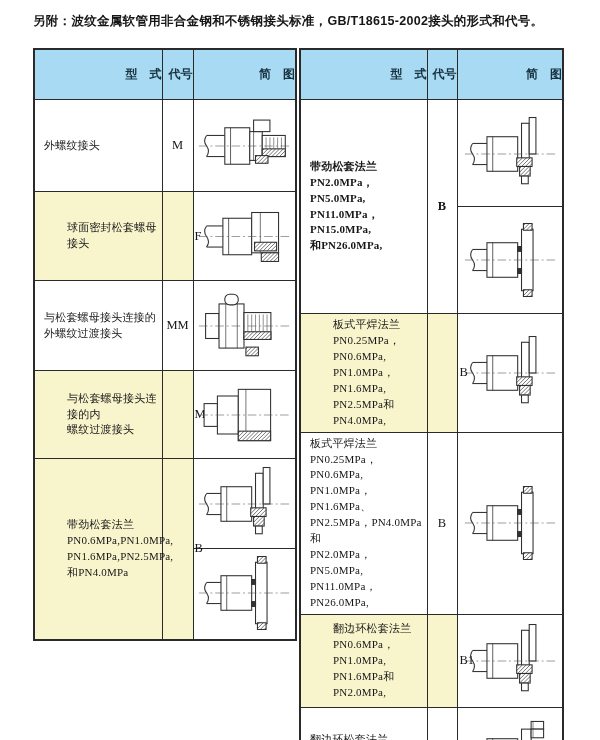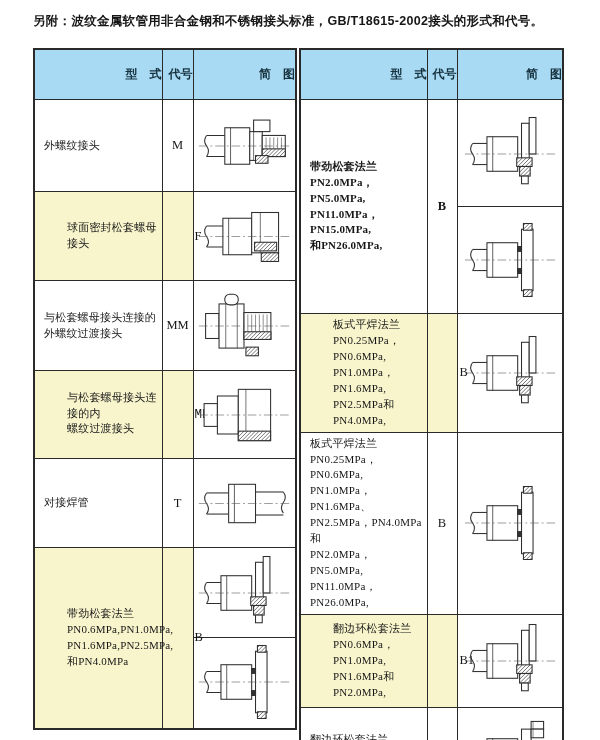--- a/index.html
+++ b/index.html
@@ -1,21 +1,21 @@
 <!DOCTYPE html>
 <html style="--hbg: #a9daf3; --ybg: #f8f5cd; --border: #2a2a2a;"><head>
 <meta charset="utf-8">
 <style>
   html,body{margin:0;padding:0;}
   body{
     width:600px;height:740px;position:relative;background:#ffffff;
     font-family:"Liberation Serif","DejaVu Serif",serif;
     -webkit-font-smoothing:antialiased;
   }
-  .page{position:absolute;inset:0;background:#fff;overflow:hidden;border-radius:13px;}
+  .page{position:absolute;inset:0;background:#fff;overflow:hidden;}
   .title{
     position:absolute;left:33px;top:13px;width:540px;
     font-family:"Liberation Sans","DejaVu Sans",sans-serif;
     font-weight:bold;font-size:12.5px;color:#161616;letter-spacing:.3px;
   }
   table{
     border-collapse:collapse;table-layout:fixed;position:absolute;top:48px;
     background:#fff;border:2px solid var(--border,#2a2a2a);
   }
   #left-table{left:33px;width:262px;}
@@ -167,21 +167,21 @@
                 <line x1="52" y1="64" x2="54" y2="62" stroke="#2f2f2f" stroke-width="0.7"></line>
                 <line x1="52" y1="68" x2="58" y2="62" stroke="#2f2f2f" stroke-width="0.7"></line>
                 <line x1="53" y1="71" x2="62" y2="62" stroke="#2f2f2f" stroke-width="0.7"></line>
                 <line x1="57" y1="71" x2="65" y2="63" stroke="#2f2f2f" stroke-width="0.7"></line>
                 <line x1="61" y1="71" x2="65" y2="67" stroke="#2f2f2f" stroke-width="0.7"></line>
                 <line x1="3" y1="40" x2="97" y2="40" stroke="#555" stroke-width="0.6" stroke-dasharray="9 3 2 3"></line>
               </svg>
             </div>
           </td>
         </tr>
-        <tr class="hl" style="height: 88px; font-family: Liberation Mono, monospace;">
+        <tr class="hl" style="height: 88px;">
           <td class="type">与松套螺母接头连接的内
 螺纹过渡接头</td>
           <td class="code">MF</td>
           <td class="diagram">
             <div class="diag" style="height: 84px;">
               <svg width="96" height="76" viewBox="0 0 100 80" preserveAspectRatio="xMidYMid meet">
                 <rect x="8" y="28" width="14" height="24" fill="#fff" stroke="#2f2f2f" stroke-width="1.1"></rect>
                 <rect x="22" y="20" width="22" height="40" fill="#fff" stroke="#2f2f2f" stroke-width="1.1"></rect>
                 <rect x="44" y="13" width="34" height="54" fill="#fff" stroke="#2f2f2f" stroke-width="1.1"></rect>
                 <line x1="52" y1="13" x2="52" y2="67" stroke="#2f2f2f" stroke-width="0.7"></line>
@@ -190,39 +190,20 @@
                 <line x1="44" y1="63" x2="50" y2="57" stroke="#2f2f2f" stroke-width="0.7"></line>
                 <line x1="44" y1="67" x2="54" y2="57" stroke="#2f2f2f" stroke-width="0.7"></line>
                 <line x1="48" y1="67" x2="58" y2="57" stroke="#2f2f2f" stroke-width="0.7"></line>
                 <line x1="52" y1="67" x2="62" y2="57" stroke="#2f2f2f" stroke-width="0.7"></line>
                 <line x1="56" y1="67" x2="66" y2="57" stroke="#2f2f2f" stroke-width="0.7"></line>
                 <line x1="60" y1="67" x2="70" y2="57" stroke="#2f2f2f" stroke-width="0.7"></line>
                 <line x1="64" y1="67" x2="74" y2="57" stroke="#2f2f2f" stroke-width="0.7"></line>
                 <line x1="68" y1="67" x2="78" y2="57" stroke="#2f2f2f" stroke-width="0.7"></line>
                 <line x1="72" y1="67" x2="78" y2="61" stroke="#2f2f2f" stroke-width="0.7"></line>
                 <line x1="76" y1="67" x2="78" y2="65" stroke="#2f2f2f" stroke-width="0.7"></line>
-                <line x1="3" y1="40" x2="97" y2="40" stroke="#555" stroke-width="0.6" stroke-dasharray="9 3 2 3"></line>
-              </svg>
-            </div>
-          </td>
-        </tr>
-        <tr style="height: 89px;">
-          <td class="type">对接焊管</td>
-          <td class="code">T</td>
-          <td class="diagram">
-            <div class="diag" style="height: 85px;">
-              <svg width="96" height="77" viewBox="0 0 100 80" preserveAspectRatio="xMidYMid meet">
-                <line x1="11" y1="29" x2="34" y2="29" stroke="#2f2f2f" stroke-width="1.1"></line>
-                <line x1="11" y1="51" x2="34" y2="51" stroke="#2f2f2f" stroke-width="1.1"></line>
-                <path d="M11,29 q-4,5.5 0,11 q4,5.5 0,11" fill="none" stroke="#2f2f2f" stroke-width="1.1"></path>
-                <rect x="34" y="20" width="28" height="40" fill="#fff" stroke="#2f2f2f" stroke-width="1.1"></rect>
-                <line x1="40" y1="20" x2="40" y2="60" stroke="#2f2f2f" stroke-width="0.8"></line>
-                <line x1="62" y1="28" x2="91" y2="28" stroke="#2f2f2f" stroke-width="1.1"></line>
-                <line x1="62" y1="52" x2="91" y2="52" stroke="#2f2f2f" stroke-width="1.1"></line>
-                <path d="M91,28 q4,5.5 0,11 q-4,5.5 0,11" fill="none" stroke="#2f2f2f" stroke-width="1.1"></path>
                 <line x1="3" y1="40" x2="97" y2="40" stroke="#555" stroke-width="0.6" stroke-dasharray="9 3 2 3"></line>
               </svg>
             </div>
           </td>
         </tr>
         <tr class="hl" style="height: 181px;">
           <td class="type">带劲松套法兰
 PN0.6MPa,PN1.0MPa,
 PN1.6MPa,PN2.5MPa,
 和PN4.0MPa</td>

